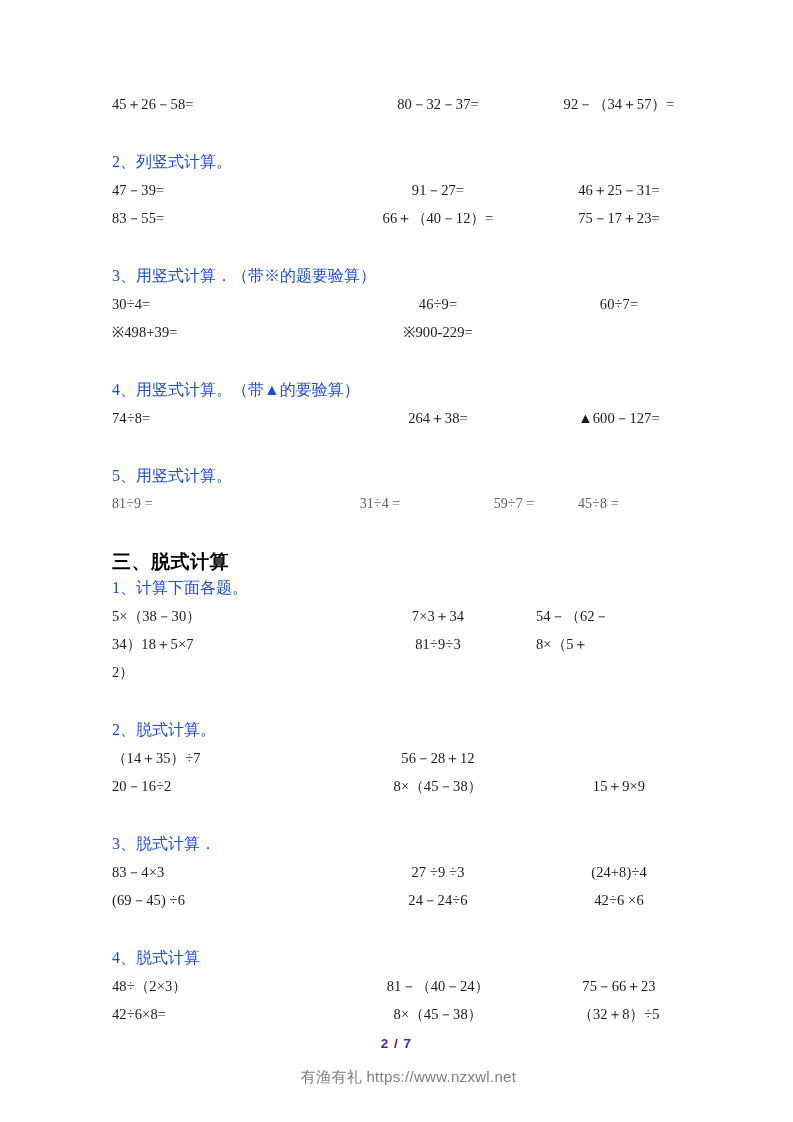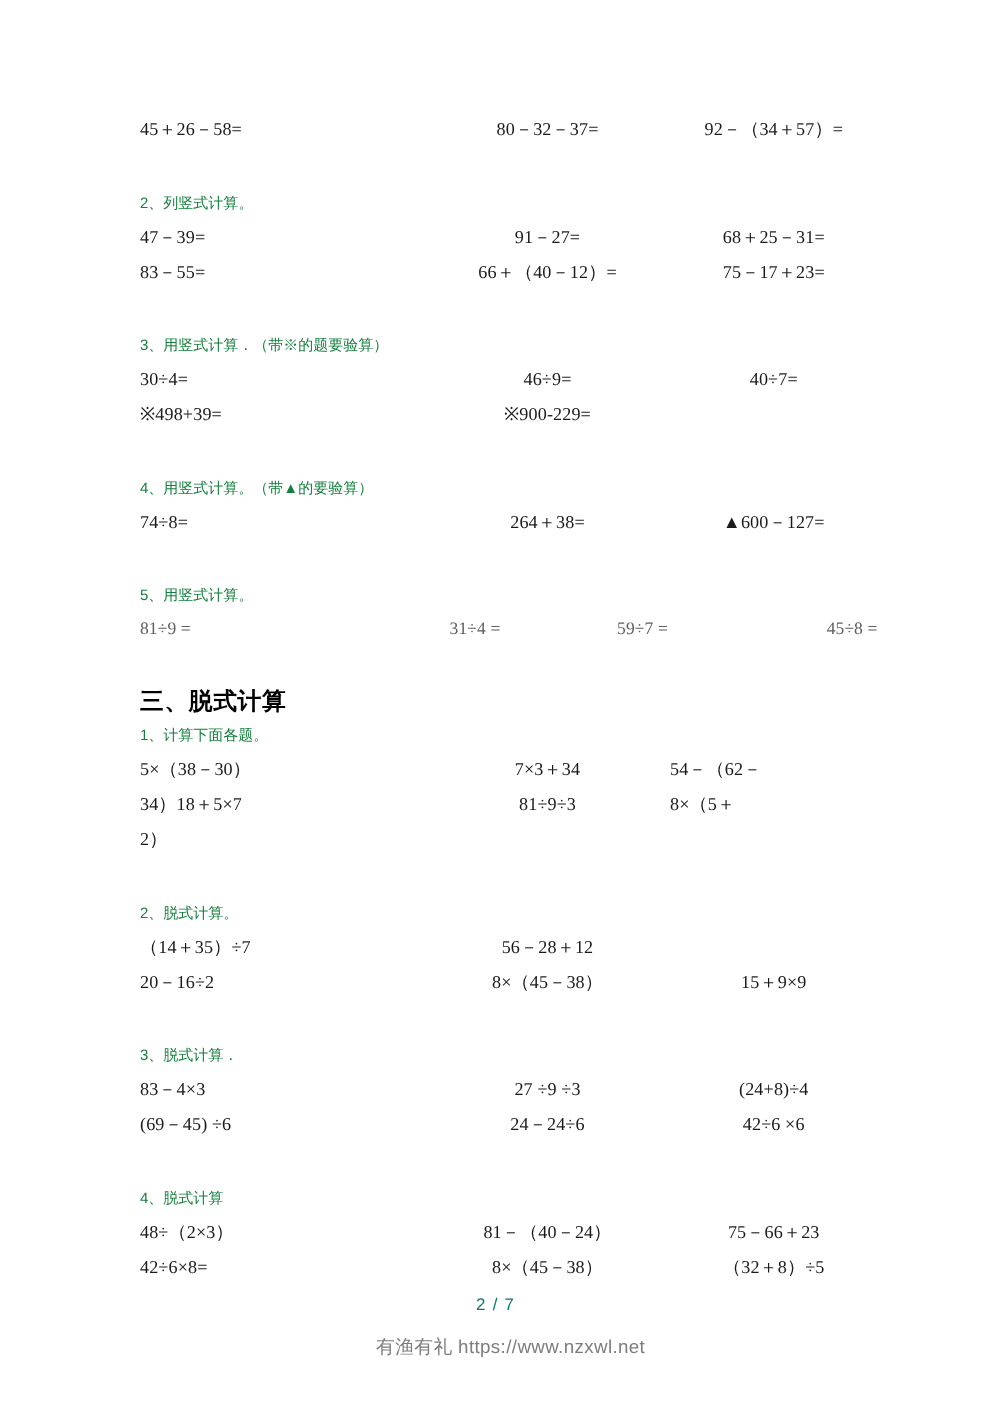--- a/index.html
+++ b/index.html
@@ -41,40 +41,40 @@
   }
   .row .c1 { width: 228px; flex: 0 0 228px; text-align: left; }
   .row .c2 { width: 196px; flex: 0 0 196px; text-align: center; }
   .row .c3 { width: 166px; flex: 0 0 166px; text-align: center; }
 
   
   .row4 { display: flex; width: 100%; align-items: flex-start; }
   .row4 .q1 { width: 198px; flex: 0 0 198px; text-align: left; }
   .row4 .q2 { width: 140px; flex: 0 0 140px; text-align: center; }
   .row4 .q3 { width: 128px; flex: 0 0 128px; text-align: center; }
-  .row4 .q4 { width: 124px; flex: 0 0 124px; text-align: right; font-family: Liberation Serif, serif; }
+  .row4 .q4 { width: 124px; flex: 0 0 124px; text-align: left; font-family: Liberation Serif, serif; }
 
   .expr {
     font-family: "Liberation Serif", "DejaVu Serif", serif;
     font-size: 14.5px;
     line-height: 28px;
     letter-spacing: 0.1px;
     white-space: nowrap;
   }
   .expr.faint {
     color: #5e5e5e;
     font-size: 14px;
   }
 
   
   .subhead {
-    font-family: Liberation Sans, sans-serif;
-    font-size: 12px;
+    font-family: Liberation Serif, serif;
+    font-size: 16px;
     line-height: 28px;
-    color: #15803d;
+    color: #1d4ed8;
     white-space: nowrap;
   }
 
   
   .section-title {
     font-family: "Liberation Sans", "DejaVu Sans", sans-serif;
     font-weight: bold;
     font-size: 19px;
     line-height: 24px;
     letter-spacing: 0.5px;
@@ -92,22 +92,23 @@
 
   
   .footer-page {
     position: absolute;
     left: 0;
     top: 1036px;
     width: 793px;
     text-align: center;
     font-family: "Liberation Sans", "DejaVu Sans", sans-serif;
     font-size: 13.5px;
-    color: #0f766e;
+    color: #4c1d95;
     letter-spacing: 1px;
+    font-weight: bold;
   }
   .watermark {
     position: absolute;
     left: 12px;
     top: 1068px;
     width: 793px;
     text-align: center;
     font-family: "Liberation Sans", "DejaVu Sans", sans-serif;
     font-size: 15px;
     color: #7d7d7d;
@@ -126,35 +127,35 @@
       <span class="expr c2">80－32－37=</span>
       <span class="expr c3">92－（34＋57）=</span>
     </div>
 
     <div class="gap-lg"></div>
 
     <div class="subhead">2、列竖式计算。</div>
     <div class="row">
       <span class="expr c1">47－39=</span>
       <span class="expr c2">91－27=</span>
-      <span class="expr c3">68＋25－31=</span>
+      <span class="expr c3">46＋25－31=</span>
     </div>
     <div class="row">
       <span class="expr c1">83－55=</span>
       <span class="expr c2">66＋（40－12）=</span>
       <span class="expr c3">75－17＋23=</span>
     </div>
 
     <div class="gap-lg"></div>
 
     <div class="subhead">3、用竖式计算．（带※的题要验算）</div>
     <div class="row">
       <span class="expr c1">30÷4=</span>
       <span class="expr c2">46÷9=</span>
-      <span class="expr c3">40÷7=</span>
+      <span class="expr c3">60÷7=</span>
     </div>
     <div class="row">
       <span class="expr c1">※498+39=</span>
       <span class="expr c2">※900-229=</span>
       <span class="expr c3"></span>
     </div>
 
     <div class="gap-lg"></div>
 
     <div class="subhead">4、用竖式计算。（带▲的要验算）</div>

